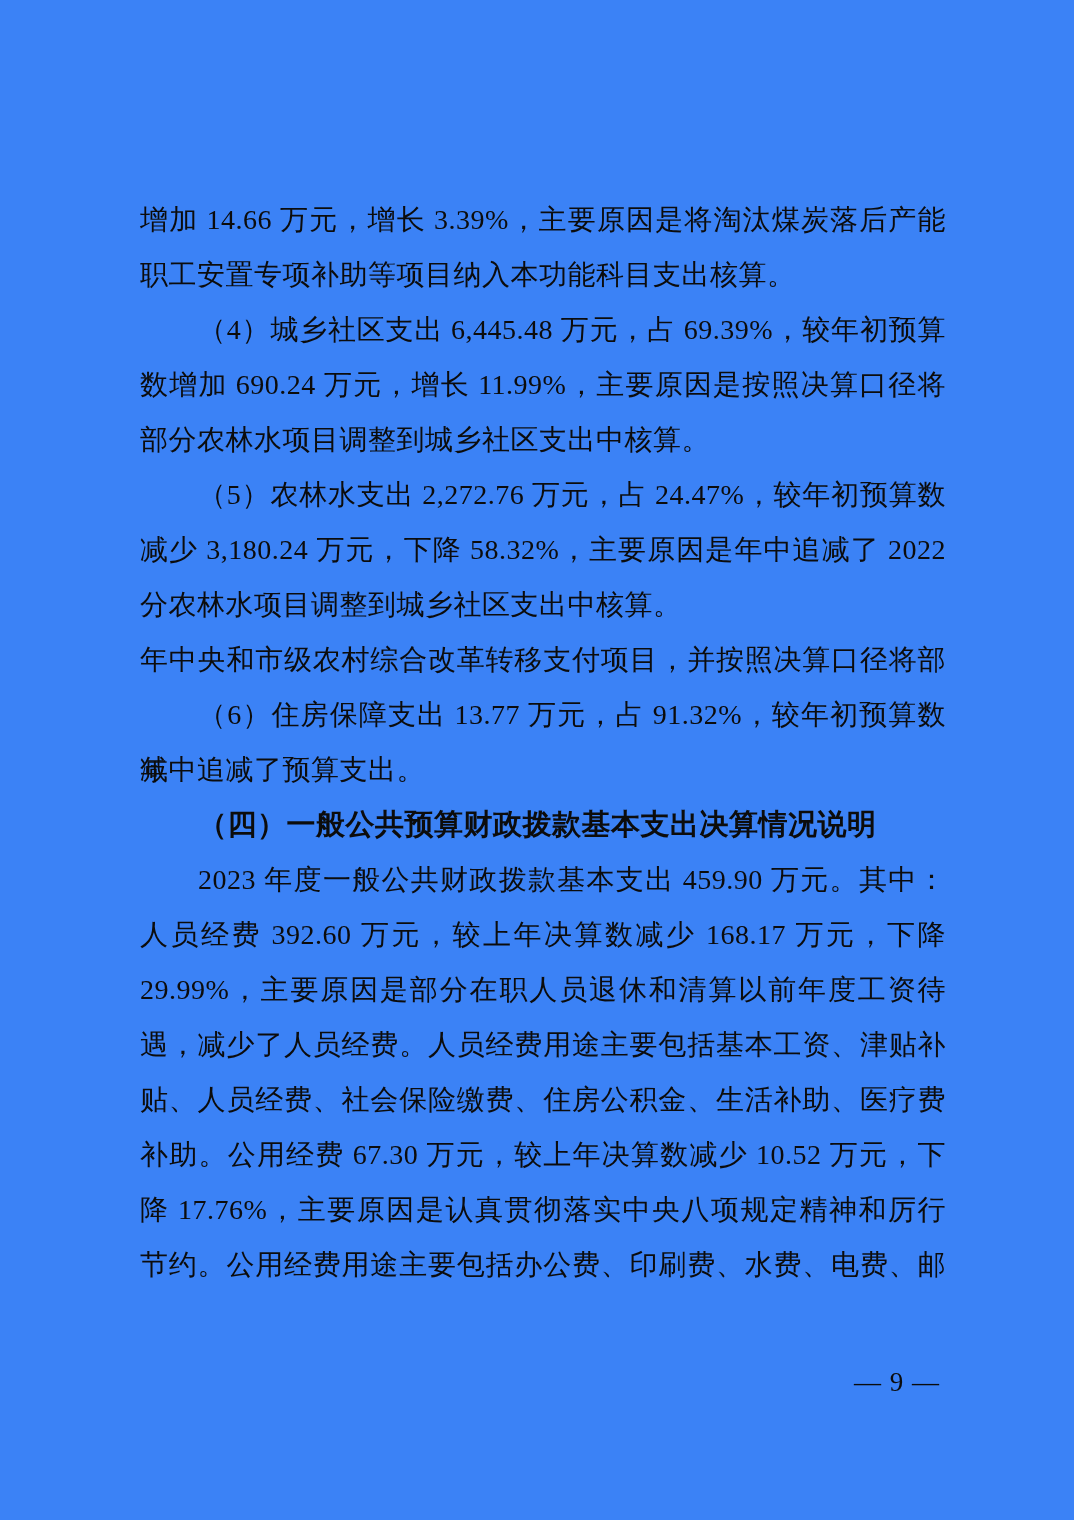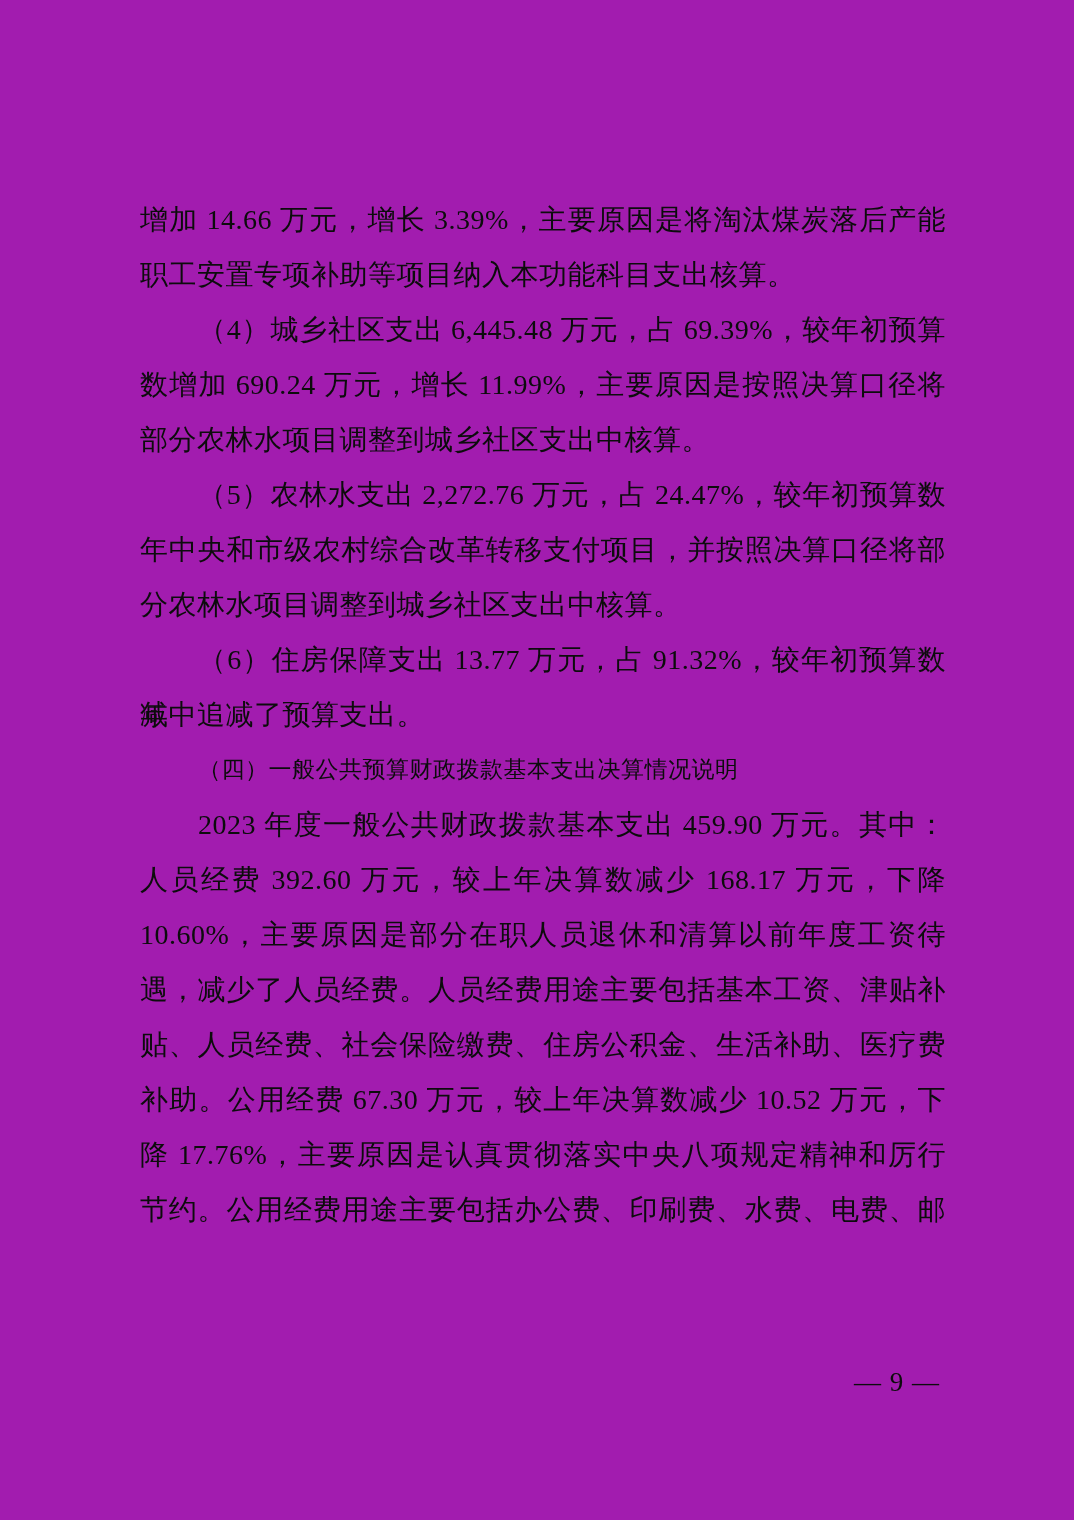--- a/index.html
+++ b/index.html
@@ -11,21 +11,21 @@
     height: 1520px;
     background: #ffffff;
     position: relative;
     overflow: hidden;
     font-family: "Liberation Serif", "DejaVu Serif", serif;
     color: #0c0c0c;
   }
   .page {
     position: absolute;
     inset: 0;
-    background: #a21caf;
+    background: #3b82f6;
   }
   .text-block {
     position: absolute;
     left: 140px;
     top: 192px;
     width: 806px;
   }
   .line {
     font-size: 28px;
     line-height: 55px;
@@ -36,22 +36,22 @@
   .line.justify {
     white-space: normal;
     text-align: justify;
     text-align-last: justify;
     text-justify: inter-ideograph;
   }
   .line.indent {
     text-indent: 58px;
   }
   .line.heading {
-    font-weight: normal;
-    font-size: 23px;
+    font-weight: bold;
+    font-size: 29px;
   }
   .footer {
     position: absolute;
     top: 1366px;
     right: 134px;
     font-size: 27px;
     line-height: 32px;
     letter-spacing: 1px;
   }
 </style>
@@ -59,28 +59,29 @@
 <body>
 
 <div class="page">
   <div class="text-block">
     <div class="line justify">增加 14.66 万元，增长 3.39%，主要原因是将淘汰煤炭落后产能</div>
     <div class="line">职工安置专项补助等项目纳入本功能科目支出核算。</div>
     <div class="line justify indent">（4）城乡社区支出 6,445.48 万元，占 69.39%，较年初预算</div>
     <div class="line justify">数增加 690.24 万元，增长 11.99%，主要原因是按照决算口径将</div>
     <div class="line">部分农林水项目调整到城乡社区支出中核算。</div>
     <div class="line justify indent">（5）农林水支出 2,272.76 万元，占 24.47%，较年初预算数</div>
+    <div class="line justify">减少 3,180.24 万元，下降 58.32%，主要原因是年中追减了 2022</div>
+    <div class="line">分农林水项目调整到城乡社区支出中核算。</div>
     <div class="line justify">年中央和市级农村综合改革转移支付项目，并按照决算口径将部</div>
-    <div class="line">分农林水项目调整到城乡社区支出中核算。</div>
     <div class="line justify indent">（6）住房保障支出 13.77 万元，占 91.32%，较年初预算数减</div>
     <div class="line">年中追减了预算支出。</div>
     <div class="line heading indent">（四）一般公共预算财政拨款基本支出决算情况说明</div>
     <div class="line justify indent">2023 年度一般公共财政拨款基本支出 459.90 万元。其中：</div>
     <div class="line justify">人员经费 392.60 万元，较上年决算数减少 168.17 万元，下降</div>
-    <div class="line justify">10.60%，主要原因是部分在职人员退休和清算以前年度工资待</div>
+    <div class="line justify">29.99%，主要原因是部分在职人员退休和清算以前年度工资待</div>
     <div class="line justify">遇，减少了人员经费。人员经费用途主要包括基本工资、津贴补</div>
     <div class="line justify">贴、人员经费、社会保险缴费、住房公积金、生活补助、医疗费</div>
     <div class="line justify">补助。公用经费 67.30 万元，较上年决算数减少 10.52 万元，下</div>
     <div class="line justify">降 17.76%，主要原因是认真贯彻落实中央八项规定精神和厉行</div>
     <div class="line justify">节约。公用经费用途主要包括办公费、印刷费、水费、电费、邮</div>
   </div>
   <div class="footer">
     <span>— 9 —</span>
   </div>
 </div>

